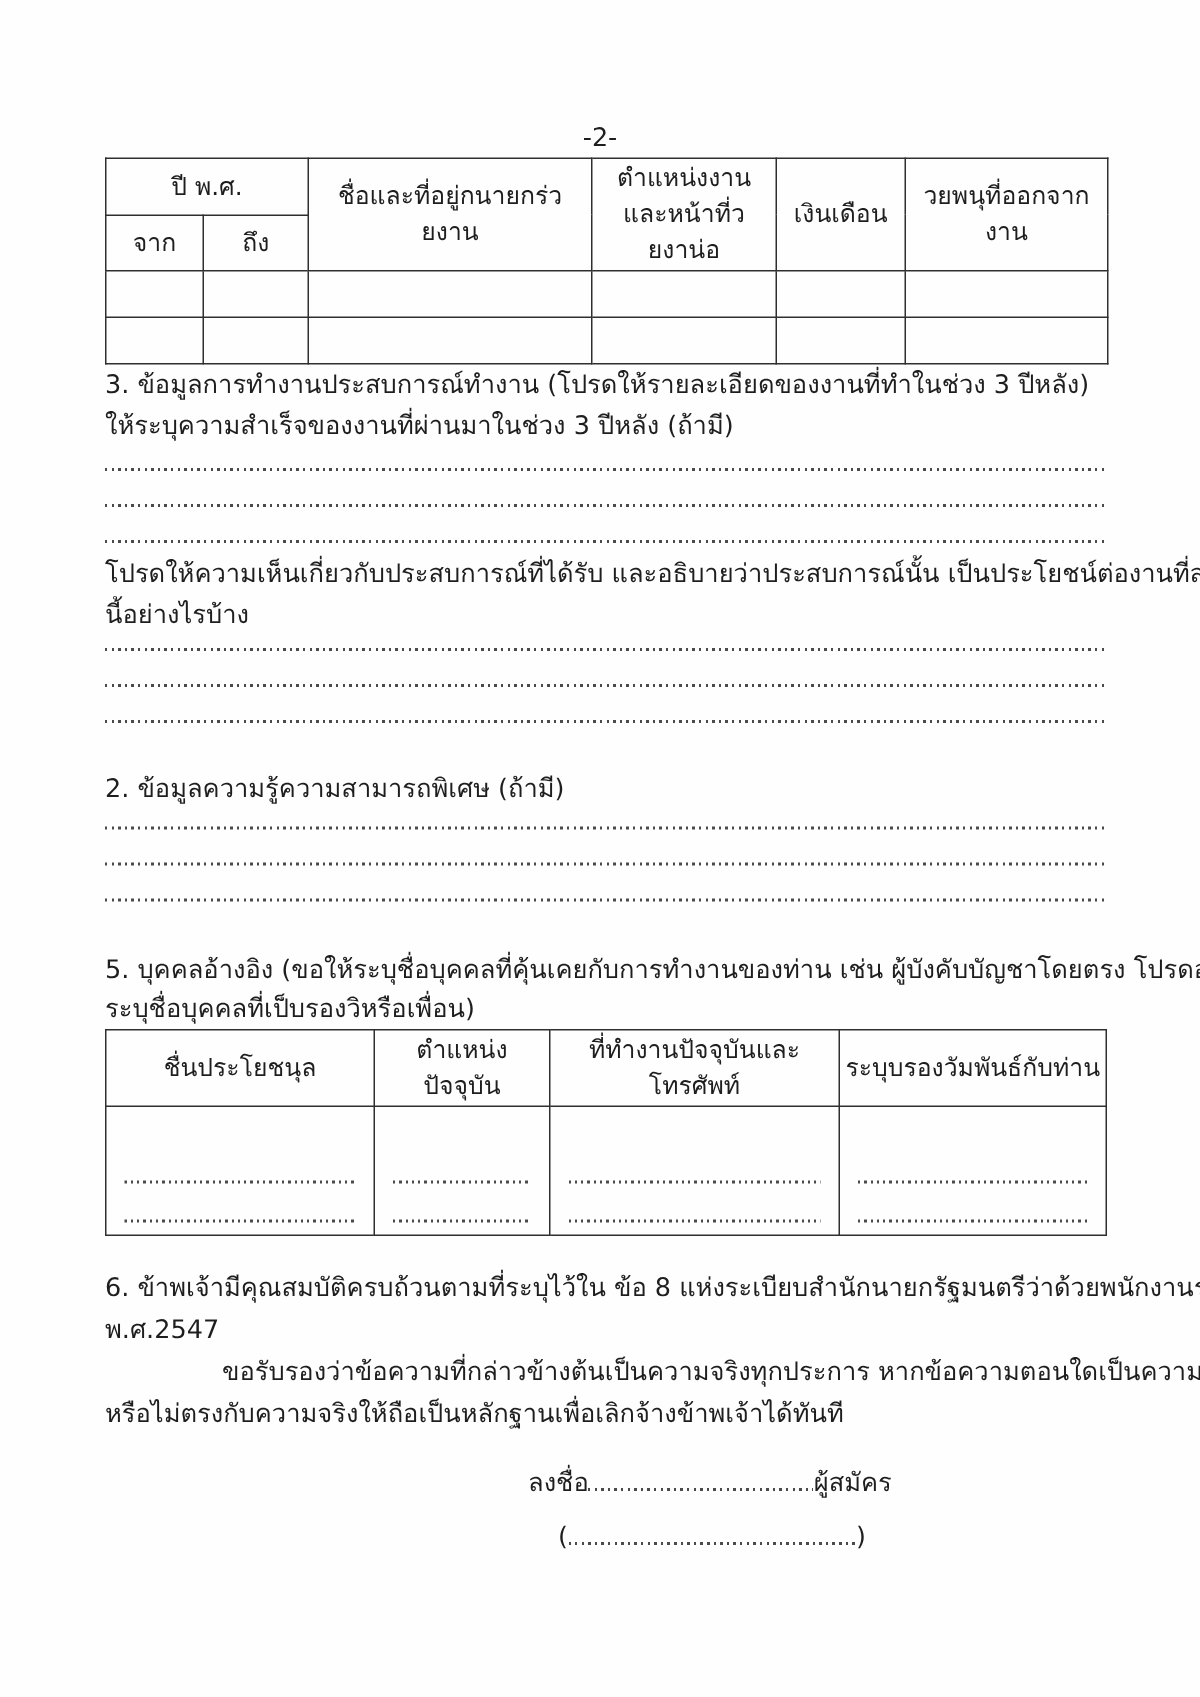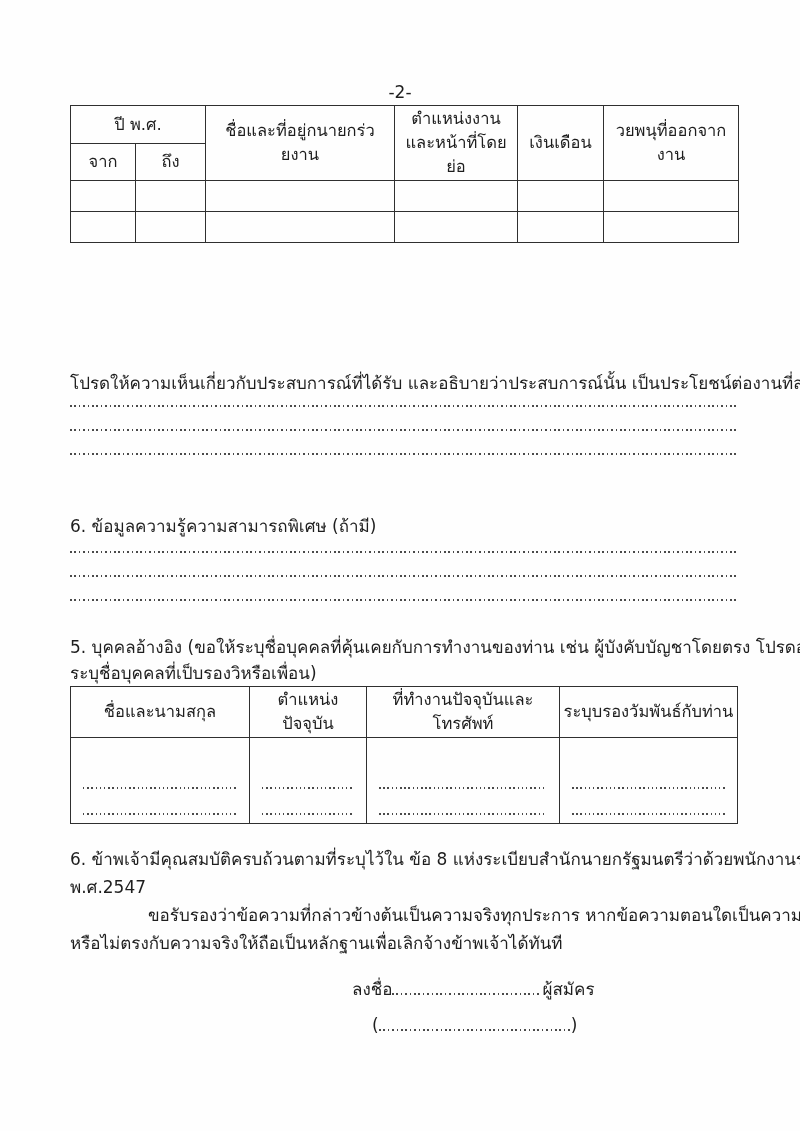--- a/index.html
+++ b/index.html
@@ -64,21 +64,21 @@
         <col style="width:70px">
         <col style="width:189px">
       <col style="width:123px">
         <col style="width:86px">
         <col style="width:135px">
     </colgroup>
     <tbody>
       <tr style="height:32px">
         <td colspan="2">ปี พ.ศ.</td>
         <td rowspan="2">ชื่อและที่อยู่กนายกร่วยงาน</td>
-        <td rowspan="2">ตำแหน่งงานและหน้าที่โดยย่อ</td>
+        <td rowspan="2">ตำแหน่งงานและหน้าที่วยงาน่อ</td>
         <td rowspan="2">เงินเดือน</td>
         <td rowspan="2">วยพนุที่ออกจากงาน</td>
       </tr>
       <tr style="height:31px">
         <td>จาก</td>
         <td>ถึง</td>
       </tr>
       <tr style="height:31px">
         <td></td>
         <td></td>
@@ -91,48 +91,56 @@
         <td></td>
         <td></td>
         <td></td>
         <td></td>
         <td></td>
         <td></td>
       </tr>
     </tbody>
   </table>
 
+  <div class="block" style="top:244px">
+    <div class="tline">3. ข้อมูลการทำงานประสบการณ์ทำงาน (โปรดให้รายละเอียดของงานที่ทำในช่วง 3 ปีหลัง)</div>
+    <div class="tline">ให้ระบุความสำเร็จของงานที่ผ่านมาในช่วง 3 ปีหลัง (ถ้ามี)</div>
+    <div class="dotline h16"></div>
+    <div class="dotline"></div>
+    <div class="dotline"></div>
+  </div>
 
   <div class="block" style="top:370px">
     <div class="tline">โปรดให้ความเห็นเกี่ยวกับประสบการณ์ที่ได้รับ และอธิบายว่าประสบการณ์นั้น เป็นประโยชน์ต่องานที่สมัครในครั้ง</div>
+    <div class="tline">นี้อย่างไรบ้าง</div>
     <div class="dotline h10"></div>
     <div class="dotline"></div>
     <div class="dotline"></div>
   </div>
 
   <div class="block" style="top:513px">
-    <div class="tline">6. ข้อมูลความรู้ความสามารถพิเศษ (ถ้ามี)</div>
+    <div class="tline">2. ข้อมูลความรู้ความสามารถพิเศษ (ถ้ามี)</div>
     <div class="dotline h13"></div>
     <div class="dotline"></div>
     <div class="dotline"></div>
   </div>
 
   <div class="block" style="top:634px">
     <div class="tline" style="line-height:26px">5. บุคคลอ้างอิง (ขอให้ระบุชื่อบุคคลที่คุ้นเคยกับการทำงานของท่าน เช่น ผู้บังคับบัญชาโดยตรง โปรดอย่า</div>
     <div class="tline" style="line-height:26px">ระบุชื่อบุคคลที่เป็บรองวิหรือเพื่อน)</div>
     <table class="tbl" style="margin-top:0px">
       <colgroup>
         <col style="width:179px">
           <col style="width:117px">
           <col style="width:193px">
           <col style="width:178px">
       </colgroup>
       <tbody>
         <tr style="height:36px">
-          <td>ชื่อและนามสกุล</td>
+          <td>ชื่นประโยชนุล</td>
           <td>ตำแหน่งปัจจุบัน</td>
           <td>ที่ทำงานปัจจุบันและโทรศัพท์</td>
           <td>ระบุบรองวัมพันธ์กับท่าน</td>
         </tr>
         <tr style="height:86px">
           <td class="ref-body">
             <div class="cell-dots first"></div>
             <div class="cell-dots second"></div>
           </td>
           <td class="ref-body">

